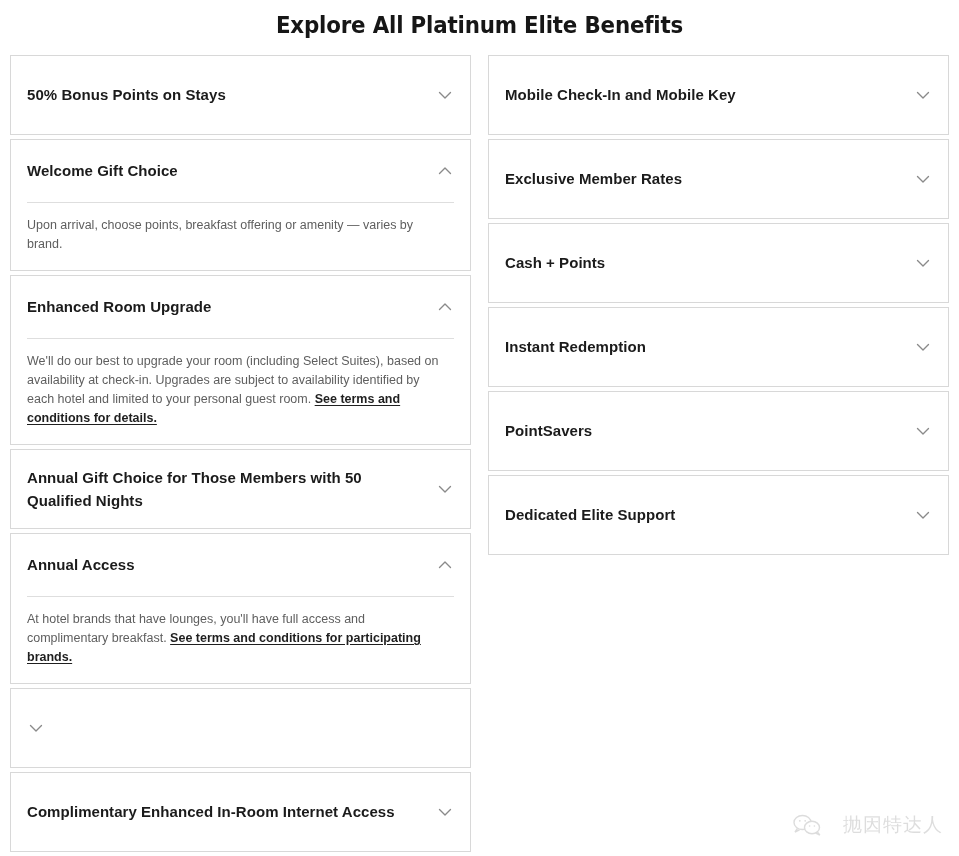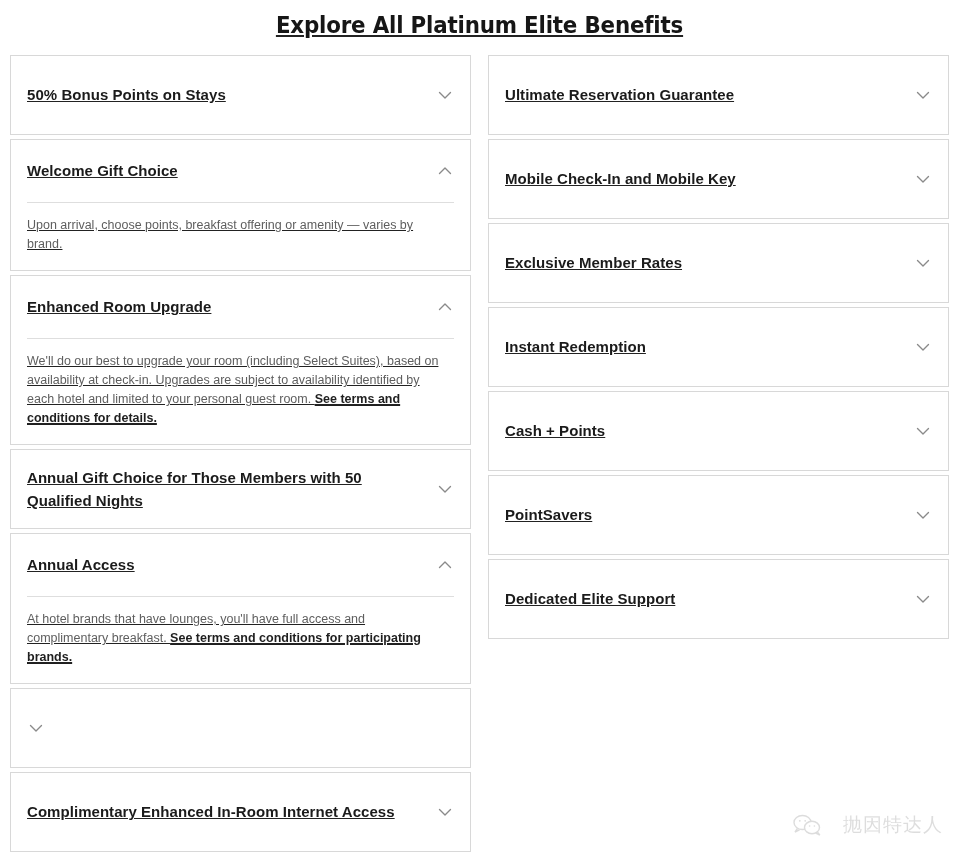--- a/index.html
+++ b/index.html
@@ -10,21 +10,21 @@
     width: 959px;
     height: 856px;
     overflow: hidden;
   }
   body {
     font-family: "Liberation Sans", sans-serif;
     color: #222222;
     -webkit-font-smoothing: antialiased;
   }
 
-  .page { position: relative; width: 959px; height: 856px; text-decoration: underline; }
+  .page { position: relative; width: 959px; height: 856px; }
 
   .page-title {
     text-align: center;
     font-family: "DejaVu Sans", sans-serif;
     font-weight: bold;
     font-size: 23px;
     letter-spacing: -0.2px;
     color: #161616;
     margin: 0;
     padding-top: 12px;
@@ -205,61 +205,51 @@
               <svg viewBox="0 0 18 18" fill="none" stroke="currentColor" stroke-width="1.35" stroke-linecap="round" stroke-linejoin="round">
                 <path d="M3.5 6.5 L9 12 L14.5 6.5"></path>
               </svg>
             </span>
           </div>
         </div>
       </div>
     <div class="column" id="col-right">
         <div class="accordion-item">
           <div class="accordion-header">
-            <div class="accordion-title">Ultimate Reservation Guarantee</div>
-            <span class="chevron">
-              <svg viewBox="0 0 18 18" fill="none" stroke="currentColor" stroke-width="1.35" stroke-linecap="round" stroke-linejoin="round">
-                <path d="M3.5 6.5 L9 12 L14.5 6.5"></path>
-              </svg>
-            </span>
-          </div>
-        </div>
-        <div class="accordion-item">
-          <div class="accordion-header">
             <div class="accordion-title">Mobile Check-In and Mobile Key</div>
             <span class="chevron">
               <svg viewBox="0 0 18 18" fill="none" stroke="currentColor" stroke-width="1.35" stroke-linecap="round" stroke-linejoin="round">
                 <path d="M3.5 6.5 L9 12 L14.5 6.5"></path>
               </svg>
             </span>
           </div>
         </div>
         <div class="accordion-item">
           <div class="accordion-header">
             <div class="accordion-title">Exclusive Member Rates</div>
             <span class="chevron">
               <svg viewBox="0 0 18 18" fill="none" stroke="currentColor" stroke-width="1.35" stroke-linecap="round" stroke-linejoin="round">
                 <path d="M3.5 6.5 L9 12 L14.5 6.5"></path>
               </svg>
             </span>
           </div>
         </div>
         <div class="accordion-item">
           <div class="accordion-header">
+            <div class="accordion-title">Cash + Points</div>
+            <span class="chevron">
+              <svg viewBox="0 0 18 18" fill="none" stroke="currentColor" stroke-width="1.35" stroke-linecap="round" stroke-linejoin="round">
+                <path d="M3.5 6.5 L9 12 L14.5 6.5"></path>
+              </svg>
+            </span>
+          </div>
+        </div>
+        <div class="accordion-item">
+          <div class="accordion-header">
             <div class="accordion-title">Instant Redemption</div>
-            <span class="chevron">
-              <svg viewBox="0 0 18 18" fill="none" stroke="currentColor" stroke-width="1.35" stroke-linecap="round" stroke-linejoin="round">
-                <path d="M3.5 6.5 L9 12 L14.5 6.5"></path>
-              </svg>
-            </span>
-          </div>
-        </div>
-        <div class="accordion-item">
-          <div class="accordion-header">
-            <div class="accordion-title">Cash + Points</div>
             <span class="chevron">
               <svg viewBox="0 0 18 18" fill="none" stroke="currentColor" stroke-width="1.35" stroke-linecap="round" stroke-linejoin="round">
                 <path d="M3.5 6.5 L9 12 L14.5 6.5"></path>
               </svg>
             </span>
           </div>
         </div>
         <div class="accordion-item">
           <div class="accordion-header">
             <div class="accordion-title">PointSavers</div>

